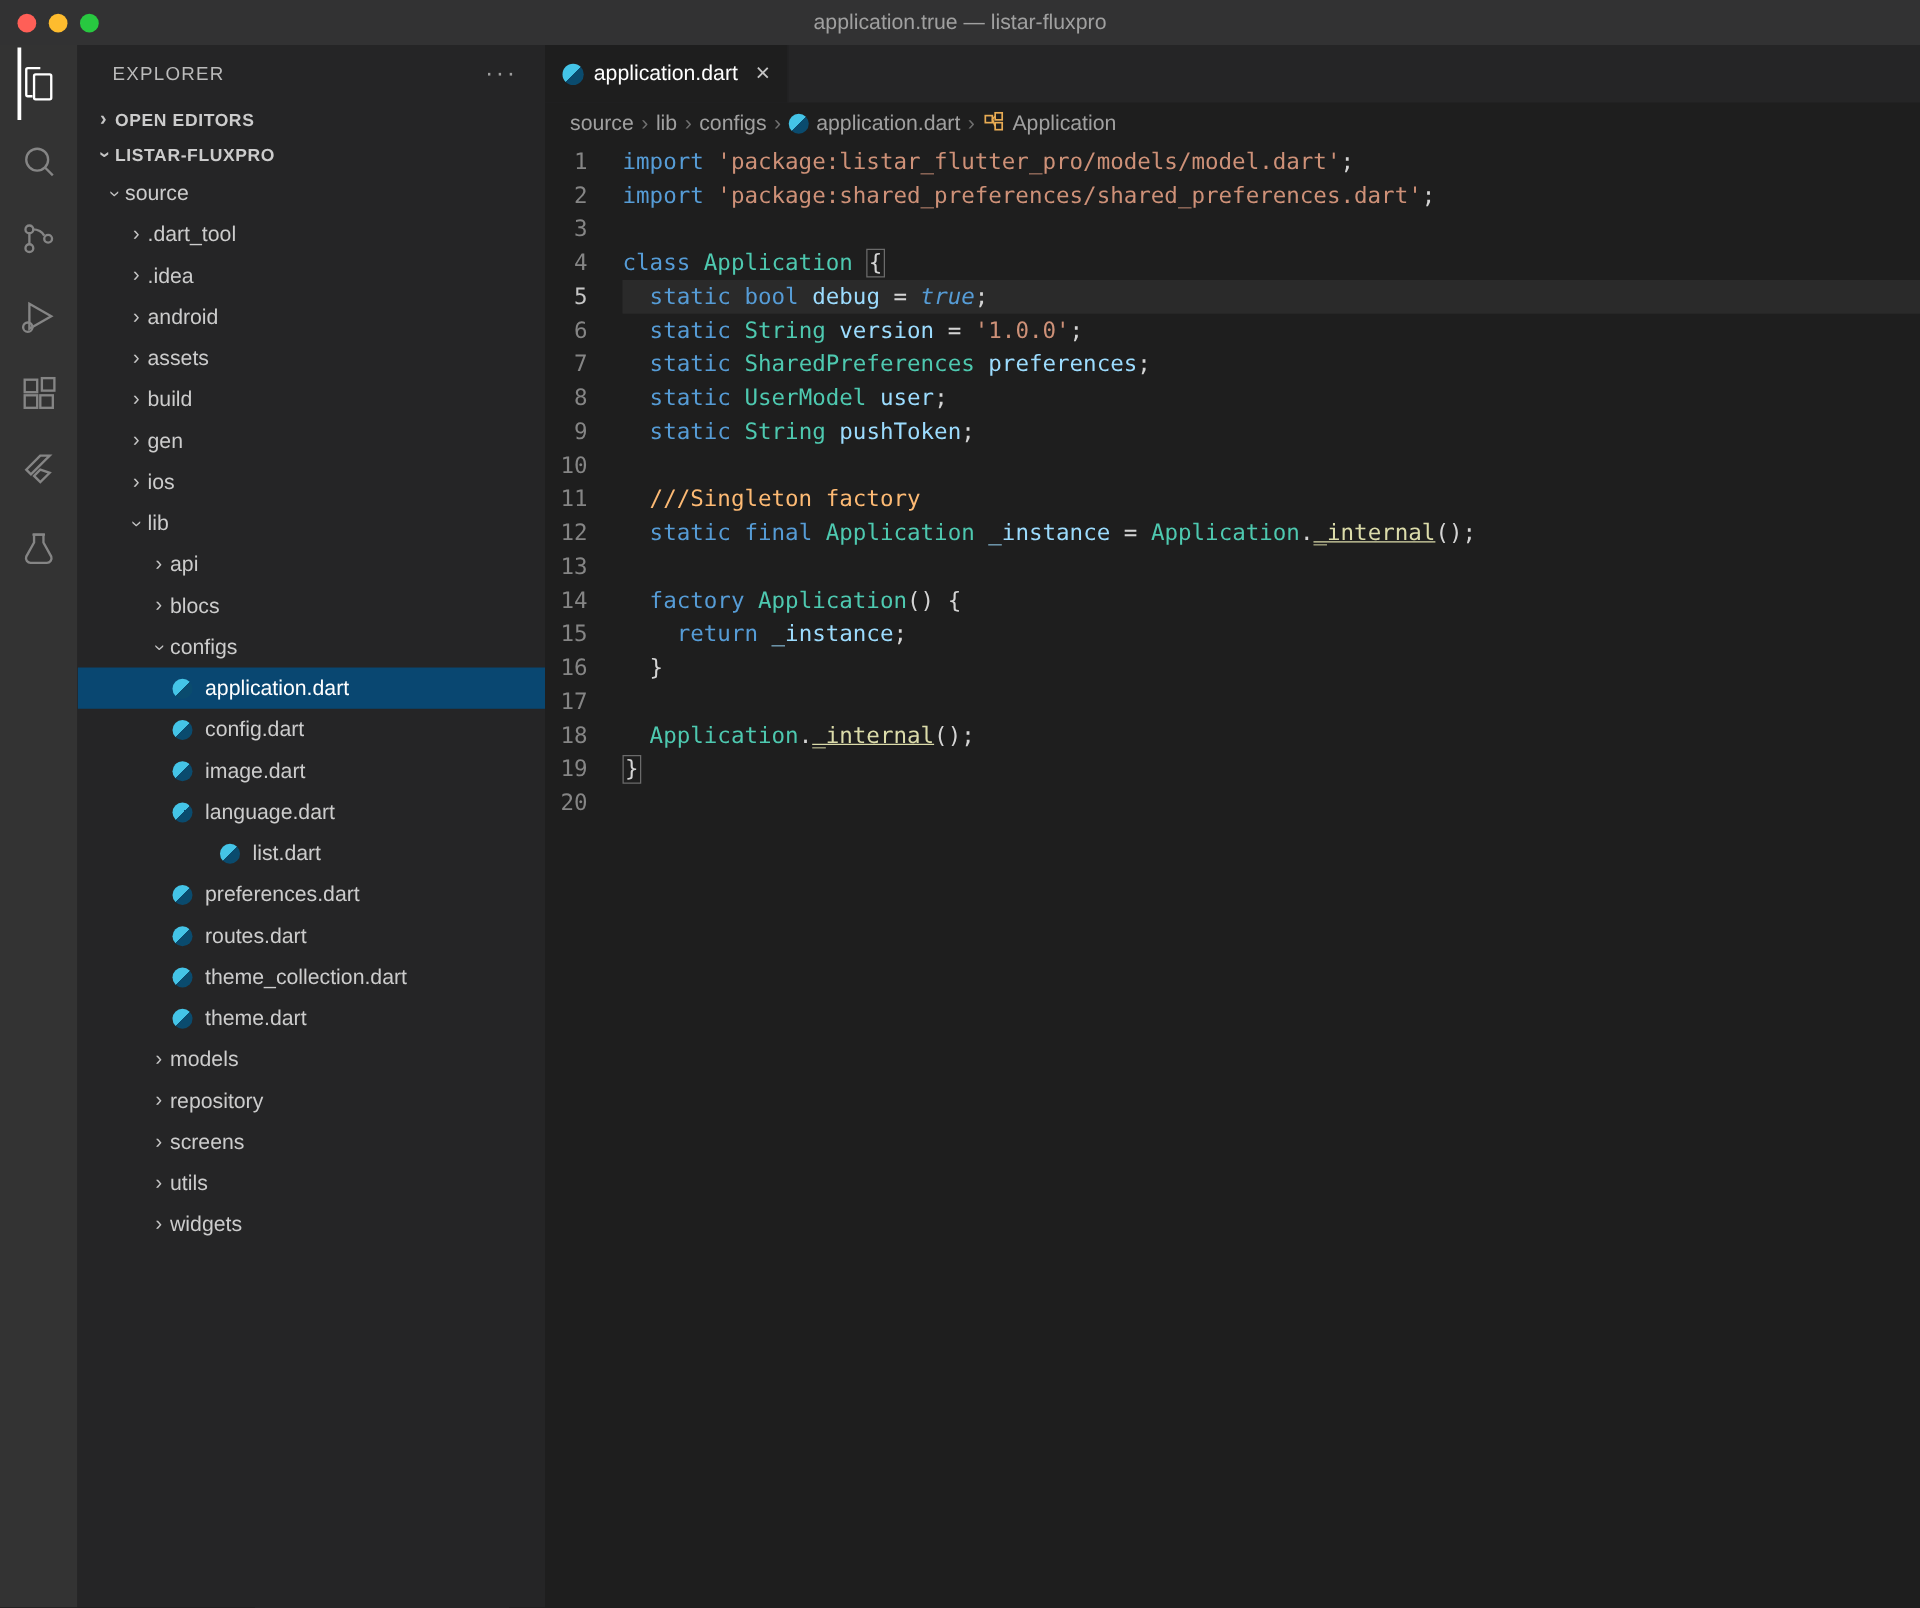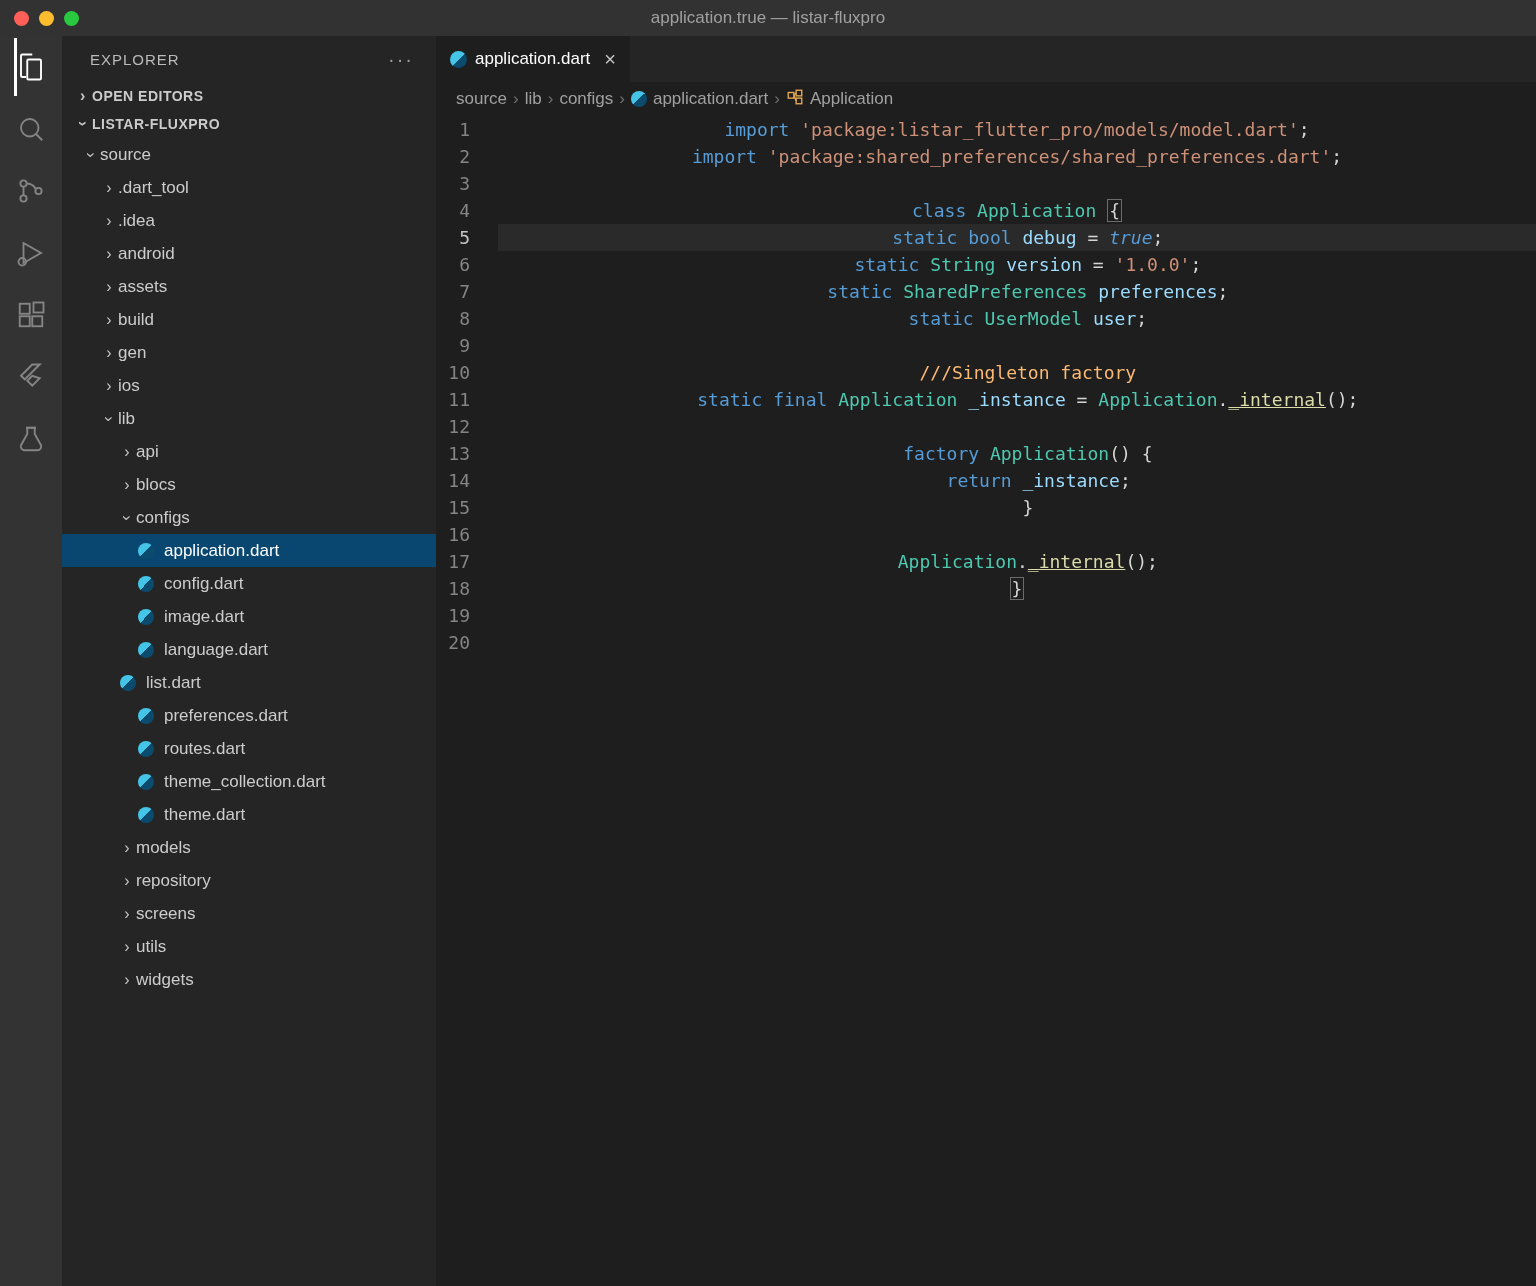--- a/index.html
+++ b/index.html
@@ -169,21 +169,21 @@
 .gutter {
   width: 62px;
   text-align: right;
   padding-right: 28px;
   color: #858585;
   user-select: none;
 }
 .gutter div { height: 27px; }
 .gutter .current { color: #c6c6c6; }
 .code { flex: 1; }
-.code-line { height: 27px; white-space: pre; text-align: center; }
+.code-line { height: 27px; white-space: pre; }
 .code-line.current { background: #2a2a2a; }
 .tk-keyword { color: #569cd6; }
 .tk-string { color: #ce9178; }
 .tk-type { color: #4ec9b0; }
 .tk-var { color: #9cdcfe; }
 .tk-comment { color: #fdba74; }
 .tk-punct { color: #d4d4d4; }
 .tk-literal { color: #569cd6; font-style: italic; }
 .tk-method { color: #dcdcaa; text-decoration: underline; }
 .bracket-box {
@@ -331,21 +331,21 @@
             <span class="dart-icon"></span>
           </span>
           <span>image.dart</span>
         </div>
         <div class="tree-item" style="padding-left: 74px;">
           <span class="file-icon">
             <span class="dart-icon"></span>
           </span>
           <span>language.dart</span>
         </div>
-        <div class="tree-item" style="padding-left: 56px;">
+        <div class="tree-item" style="padding-left: 112px;">
           <span class="file-icon">
             <span class="dart-icon"></span>
           </span>
           <span>list.dart</span>
         </div>
         <div class="tree-item" style="padding-left: 74px;">
           <span class="file-icon">
             <span class="dart-icon"></span>
           </span>
           <span>preferences.dart</span>
@@ -443,20 +443,21 @@
         </div>
       <div class="code" id="code">
           <div class="code-line"><span class="tk-keyword">import</span><span class="tk-punct"> </span><span class="tk-string">'package:listar_flutter_pro/models/model.dart'</span><span class="tk-punct">;</span></div>
           <div class="code-line"><span class="tk-keyword">import</span><span class="tk-punct"> </span><span class="tk-string">'package:shared_preferences/shared_preferences.dart'</span><span class="tk-punct">;</span></div>
           <div class="code-line"></div>
           <div class="code-line"><span class="tk-keyword">class</span><span class="tk-punct"> </span><span class="tk-type">Application</span><span class="tk-punct"> </span><span class="tk-punct bracket-box">{</span></div>
           <div class="code-line current"><span class="tk-punct">  </span><span class="tk-keyword">static</span><span class="tk-punct"> </span><span class="tk-keyword">bool</span><span class="tk-punct"> </span><span class="tk-var">debug</span><span class="tk-punct"> = </span><span class="tk-literal">true</span><span class="tk-punct">;</span></div>
           <div class="code-line"><span class="tk-punct">  </span><span class="tk-keyword">static</span><span class="tk-punct"> </span><span class="tk-type">String</span><span class="tk-punct"> </span><span class="tk-var">version</span><span class="tk-punct"> = </span><span class="tk-string">'1.0.0'</span><span class="tk-punct">;</span></div>
           <div class="code-line"><span class="tk-punct">  </span><span class="tk-keyword">static</span><span class="tk-punct"> </span><span class="tk-type">SharedPreferences</span><span class="tk-punct"> </span><span class="tk-var">preferences</span><span class="tk-punct">;</span></div>
           <div class="code-line"><span class="tk-punct">  </span><span class="tk-keyword">static</span><span class="tk-punct"> </span><span class="tk-type">UserModel</span><span class="tk-punct"> </span><span class="tk-var">user</span><span class="tk-punct">;</span></div>
+          <div class="code-line"><span class="tk-punct">  </span><span class="tk-keyword">static</span><span class="tk-punct"> </span><span class="tk-type">String</span><span class="tk-punct"> </span><span class="tk-var">pushToken</span><span class="tk-punct">;</span></div>
           <div class="code-line"></div>
           <div class="code-line"><span class="tk-punct">  </span><span class="tk-comment">///Singleton factory</span></div>
           <div class="code-line"><span class="tk-punct">  </span><span class="tk-keyword">static</span><span class="tk-punct"> </span><span class="tk-keyword">final</span><span class="tk-punct"> </span><span class="tk-type">Application</span><span class="tk-punct"> </span><span class="tk-var">_instance</span><span class="tk-punct"> = </span><span class="tk-type">Application</span><span class="tk-punct">.</span><span class="tk-method">_internal</span><span class="tk-punct">();</span></div>
           <div class="code-line"></div>
           <div class="code-line"><span class="tk-punct">  </span><span class="tk-keyword">factory</span><span class="tk-punct"> </span><span class="tk-type">Application</span><span class="tk-punct">() {</span></div>
           <div class="code-line"><span class="tk-punct">    </span><span class="tk-keyword">return</span><span class="tk-punct"> </span><span class="tk-var">_instance</span><span class="tk-punct">;</span></div>
           <div class="code-line"><span class="tk-punct">  }</span></div>
           <div class="code-line"></div>
           <div class="code-line"><span class="tk-punct">  </span><span class="tk-type">Application</span><span class="tk-punct">.</span><span class="tk-method">_internal</span><span class="tk-punct">();</span></div>
           <div class="code-line"><span class="tk-punct bracket-box">}</span></div>

